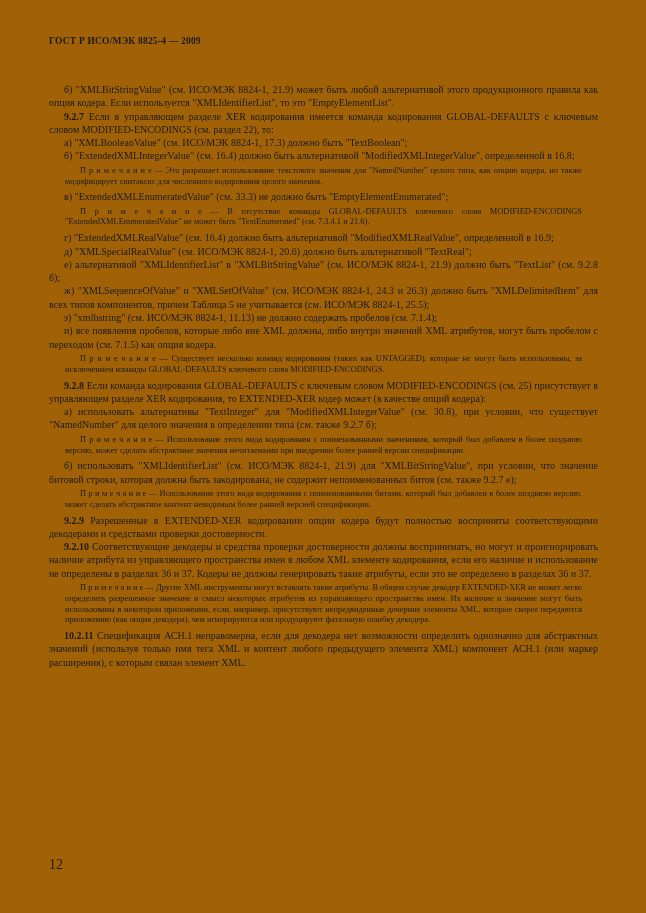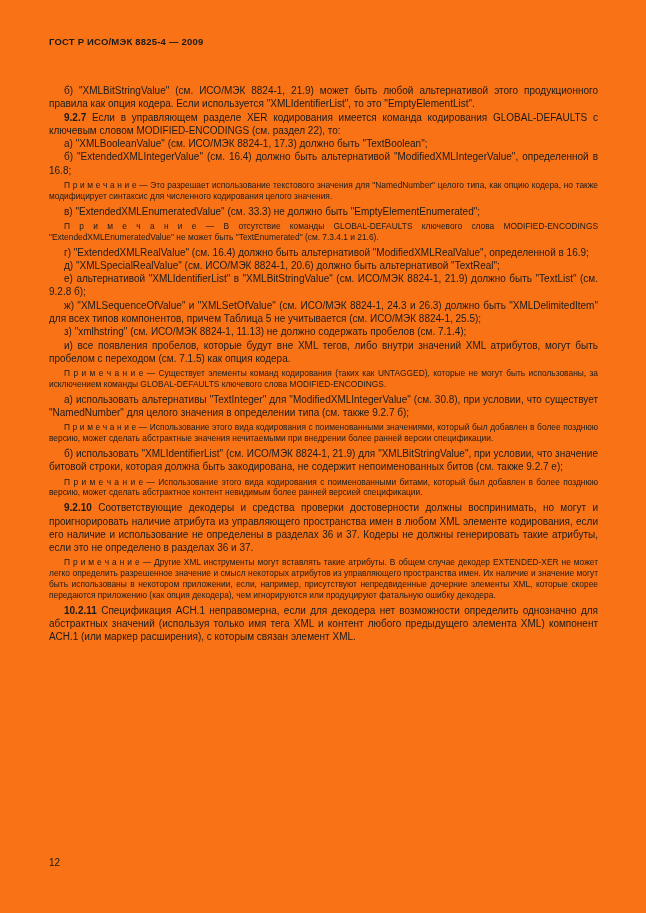--- a/index.html
+++ b/index.html
@@ -1,77 +1,79 @@
 <!DOCTYPE html>
 <html lang="ru"><head>
 <meta charset="utf-8">
 <style>
   html, body { margin: 0; padding: 0; background: #ffffff; }
   .page {
     width: 646px;
     height: 913px;
     box-sizing: border-box;
-    background: #f97316;
+    background: #a16207;
     position: relative;
-    font-family: Liberation Sans, sans-serif;
+    font-family: Liberation Serif, serif;
     color: #1b1b1b;
     padding: 36px 48px 0 49px;
     overflow: hidden;
   }
   .header {
     font-weight: bold;
     font-size: 9.5px;
     letter-spacing: 0.2px;
     margin-bottom: 37px;
   }
   .content {
     font-size: 10px;
     line-height: 13.3px;
     text-align: justify;
   }
   .body-para {
     margin: 0;
     text-indent: 15px;
   }
   .note {
-    margin: 3px 0;
+    margin: 3px 16px;
     font-size: 8.4px;
     line-height: 10.8px;
     text-indent: 15px;
   }
   .clause-number { font-weight: bold; }
   .pageno {
     position: absolute;
     left: 49px;
     top: 857px;
-    font-size: 10px;
+    font-size: 14px;
   }
 </style>
 </head>
 <body>
 
 <div class="page">
   <div class="header">ГОСТ Р ИСО/МЭК 8825-4 — 2009</div>
   <div class="content">
       <p class="para body-para"><span class="txt">б) "XMLBitStringValue" (см. ИСО/МЭК 8824-1, 21.9) может быть любой альтернативой этого продукционного правила как опция кодера. Если используется "XMLIdentifierList", то это "EmptyElementList".</span></p>
       <p class="para body-para"><span class="clause-number">9.2.7 </span><span class="txt">Если в управляющем разделе XER кодирования имеется команда кодирования GLOBAL-DEFAULTS с ключевым словом MODIFIED-ENCODINGS (см. раздел 22), то:</span></p>
       <p class="para body-para"><span class="txt">а) "XMLBooleanValue" (см. ИСО/МЭК 8824-1, 17.3) должно быть "TextBoolean";</span></p>
       <p class="para body-para"><span class="txt">б) "ExtendedXMLIntegerValue" (см. 16.4) должно быть альтернативой "ModifiedXMLIntegerValue", определенной в 16.8;</span></p>
       <p class="para note"><span class="note-label">П р и м е ч а н и е </span><span class="txt">— Это разрешает использование текстового значения для "NamedNumber" целого типа, как опцию кодера, но также модифицирует синтаксис для численного кодирования целого значения.</span></p>
       <p class="para body-para"><span class="txt">в) "ExtendedXMLEnumeratedValue" (см. 33.3) не должно быть "EmptyElementEnumerated";</span></p>
       <p class="para note"><span class="note-label">П р и м е ч а н и е </span><span class="txt">— В отсутствие команды GLOBAL-DEFAULTS ключевого слова MODIFIED-ENCODINGS "ExtendedXMLEnumeratedValue" не может быть "TextEnumerated" (см. 7.3.4.1 и 21.6).</span></p>
       <p class="para body-para"><span class="txt">г) "ExtendedXMLRealValue" (см. 16.4) должно быть альтернативой "ModifiedXMLRealValue", определенной в 16.9;</span></p>
       <p class="para body-para"><span class="txt">д) "XMLSpecialRealValue" (см. ИСО/МЭК 8824-1, 20.6) должно быть альтернативой "TextReal";</span></p>
       <p class="para body-para"><span class="txt">е) альтернативой "XMLIdentifierList" в "XMLBitStringValue" (см. ИСО/МЭК 8824-1, 21.9) должно быть "TextList" (см. 9.2.8 б);</span></p>
       <p class="para body-para"><span class="txt">ж) "XMLSequenceOfValue" и "XMLSetOfValue" (см. ИСО/МЭК 8824-1, 24.3 и 26.3) должно быть "XMLDelimitedItem" для всех типов компонентов, причем Таблица 5 не учитывается (см. ИСО/МЭК 8824-1, 25.5);</span></p>
       <p class="para body-para"><span class="txt">з) "xmlhstring" (см. ИСО/МЭК 8824-1, 11.13) не должно содержать пробелов (см. 7.1.4);</span></p>
-      <p class="para body-para"><span class="txt">и) все появления пробелов, которые будут вне XML тегов, либо внутри значений XML атрибутов, могут быть пробелом с переходом (см. 7.1.5) как опция кодера.</span></p>
-      <p class="para note"><span class="note-label">П р и м е ч а н и е </span><span class="txt">— Существует элементы команд кодирования (таких как UNTAGGED), которые не могут быть использованы, за исключением команды GLOBAL-DEFAULTS ключевого слова MODIFIED-ENCODINGS.</span></p>
+      <p class="para body-para"><span class="txt">и) все появления пробелов, которые либо вне XML должны, либо внутри значений XML атрибутов, могут быть пробелом с переходом (см. 7.1.5) как опция кодера.</span></p>
+      <p class="para note"><span class="note-label">П р и м е ч а н и е </span><span class="txt">— Существует несколько команд кодирования (таких как UNTAGGED), которые не могут быть использованы, за исключением команды GLOBAL-DEFAULTS ключевого слова MODIFIED-ENCODINGS.</span></p>
+      <p class="para body-para"><span class="clause-number">9.2.8 </span><span class="txt">Если команда кодирования GLOBAL-DEFAULTS с ключевым словом MODIFIED-ENCODINGS (см. 25) присутствует в управляющем разделе XER кодирования, то EXTENDED-XER кодер может (в качестве опций кодера):</span></p>
       <p class="para body-para"><span class="txt">а) использовать альтернативы "TextInteger" для "ModifiedXMLIntegerValue" (см. 30.8), при условии, что существует "NamedNumber" для целого значения в определении типа (см. также 9.2.7 б);</span></p>
       <p class="para note"><span class="note-label">П р и м е ч а н и е </span><span class="txt">— Использование этого вида кодирования с поименованными значениями, который был добавлен в более позднюю версию, может сделать абстрактные значения нечитаемыми при внедрении более ранней версии спецификации.</span></p>
       <p class="para body-para"><span class="txt">б) использовать "XMLIdentifierList" (см. ИСО/МЭК 8824-1, 21.9) для "XMLBitStringValue", при условии, что значение битовой строки, которая должна быть закодирована, не содержит непоименованных битов (см. также 9.2.7 е);</span></p>
       <p class="para note"><span class="note-label">П р и м е ч а н и е </span><span class="txt">— Использование этого вида кодирования с поименованными битами, который был добавлен в более позднюю версию, может сделать абстрактное контент невидимым более ранней версией спецификации.</span></p>
+      <p class="para body-para"><span class="clause-number">9.2.9 </span><span class="txt">Разрешенные в EXTENDED-XER кодировании опции кодера будут полностью восприняты соответствующими декодерами и средствами проверки достоверности.</span></p>
       <p class="para body-para"><span class="clause-number">9.2.10 </span><span class="txt">Соответствующие декодеры и средства проверки достоверности должны воспринимать, но могут и проигнорировать наличие атрибута из управляющего пространства имен в любом XML элементе кодирования, если его наличие и использование не определены в разделах 36 и 37. Кодеры не должны генерировать такие атрибуты, если это не определено в разделах 36 и 37.</span></p>
       <p class="para note"><span class="note-label">П р и м е ч а н и е </span><span class="txt">— Другие XML инструменты могут вставлять такие атрибуты. В общем случае декодер EXTENDED-XER не может легко определить разрешенное значение и смысл некоторых атрибутов из управляющего пространства имен. Их наличие и значение могут быть использованы в некотором приложении, если, например, присутствуют непредвиденные дочерние элементы XML, которые скорее передаются приложению (как опция декодера), чем игнорируются или продуцируют фатальную ошибку декодера.</span></p>
       <p class="para body-para"><span class="clause-number">10.2.11 </span><span class="txt">Спецификация АСН.1 неправомерна, если для декодера нет возможности определить однозначно для абстрактных значений (используя только имя тега XML и контент любого предыдущего элемента XML) компонент АСН.1 (или маркер расширения), с которым связан элемент XML.</span></p>
     </div>
   <div class="pageno">12</div>
 </div>
 
 </body></html>

